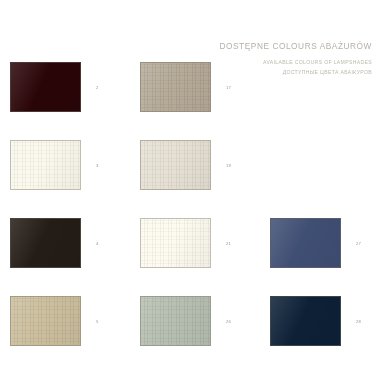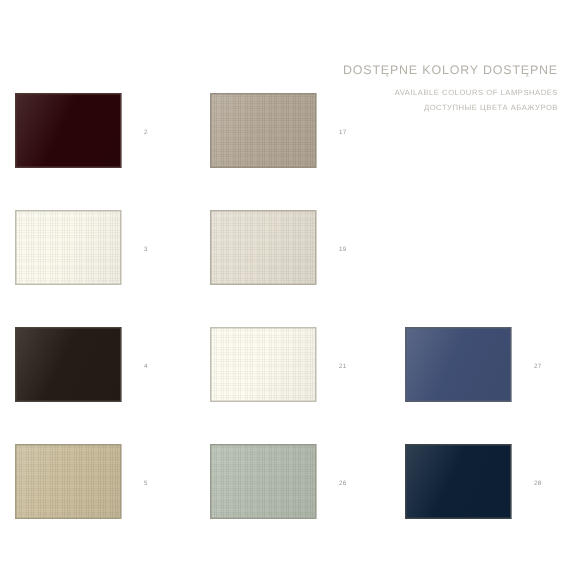--- a/index.html
+++ b/index.html
@@ -100,21 +100,21 @@
     position: absolute;
     inset: 0;
     background: linear-gradient(115deg, rgba(255,255,255,0.14) 0%, rgba(255,255,255,0.0) 45%, rgba(0,0,0,0.05) 100%);
     pointer-events: none;
   }
 </style>
 </head>
 <body>
 
 <div id="heading">
-  <div class="title-pl">DOSTĘPNE KOLORY DOSTĘPNE</div>
+  <div class="title-pl">DOSTĘPNE COLOURS ABAŻURÓW</div>
   <div class="title-en">AVAILABLE COLOURS OF LAMPSHADES</div>
   <div class="title-ru">ДОСТУПНЫЕ ЦВЕТА АБАЖУРОВ</div>
 </div>
 
 <div id="grid">
     <div class="grid-row">
       <div class="cell">
         <div class="swatch sheen" style="background: rgb(42, 5, 8);"></div>
         <div class="swatch-label">2</div>
       </div>

